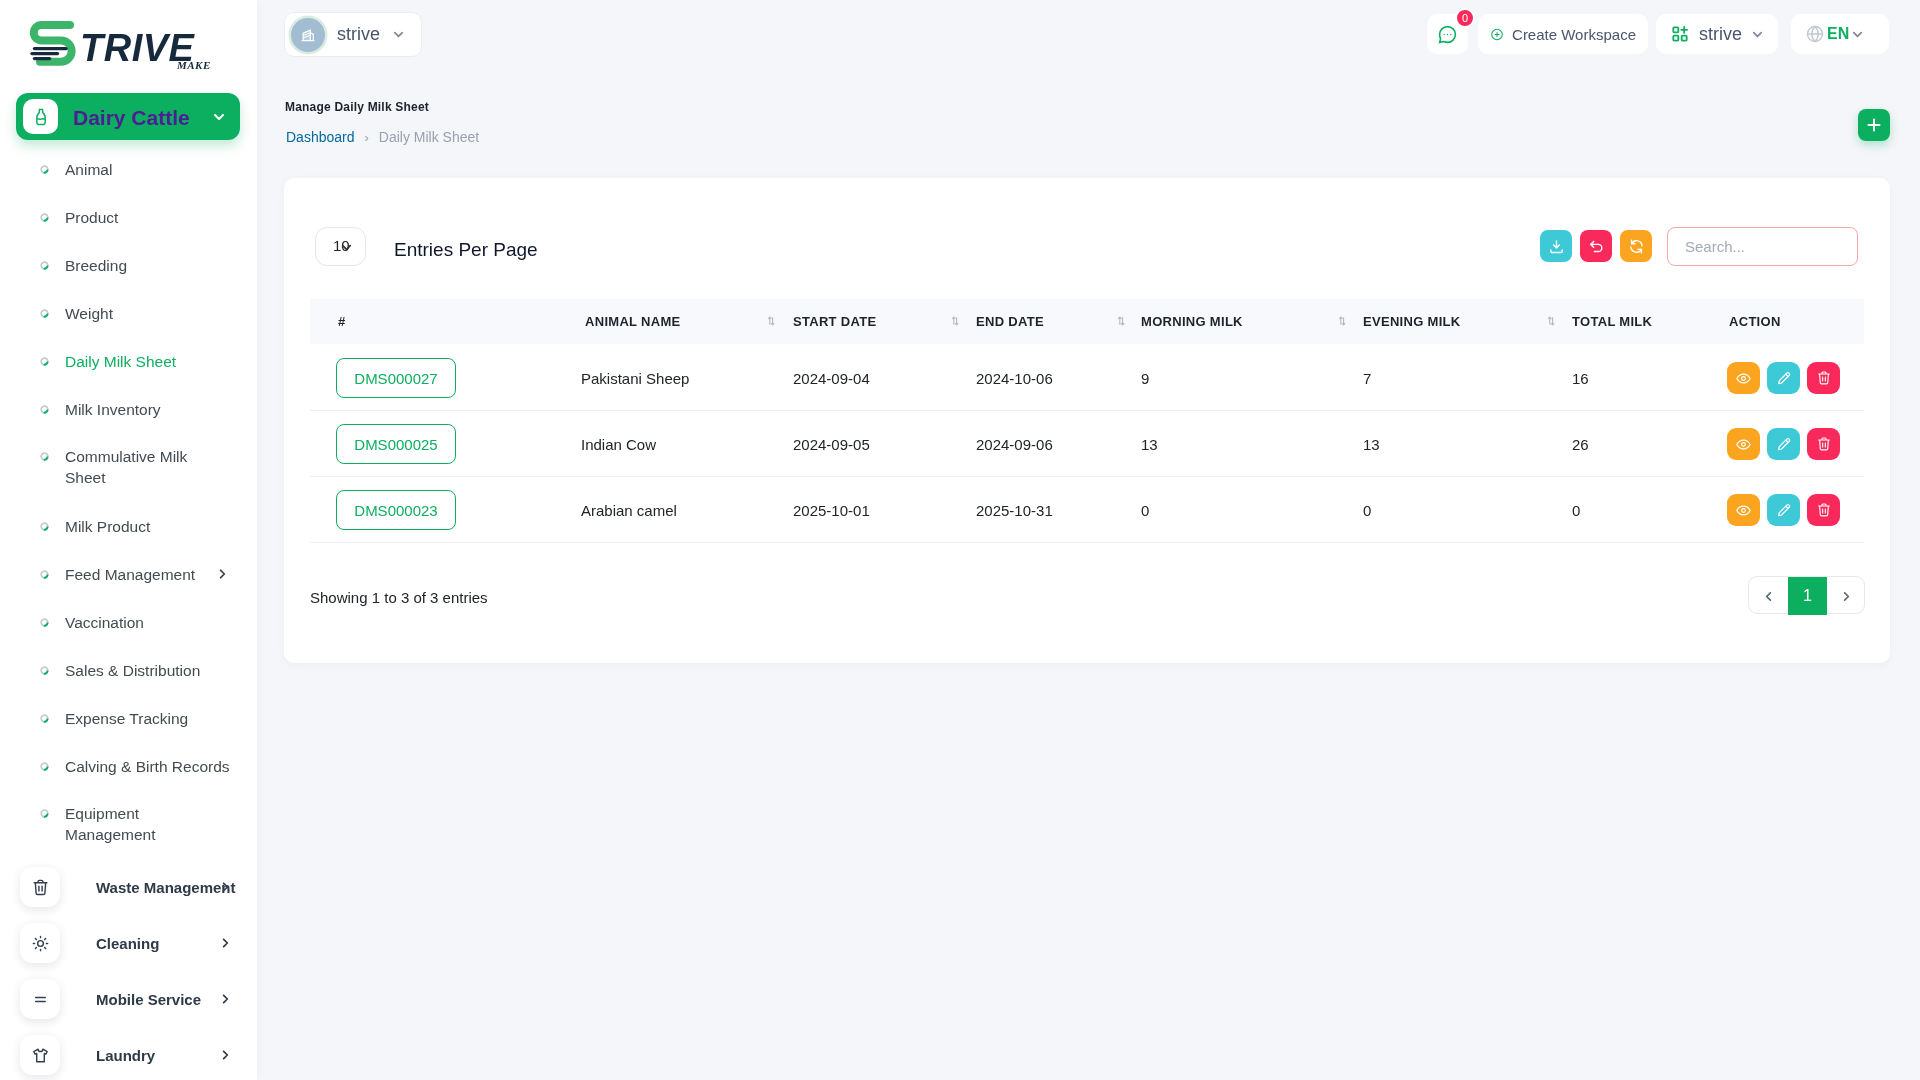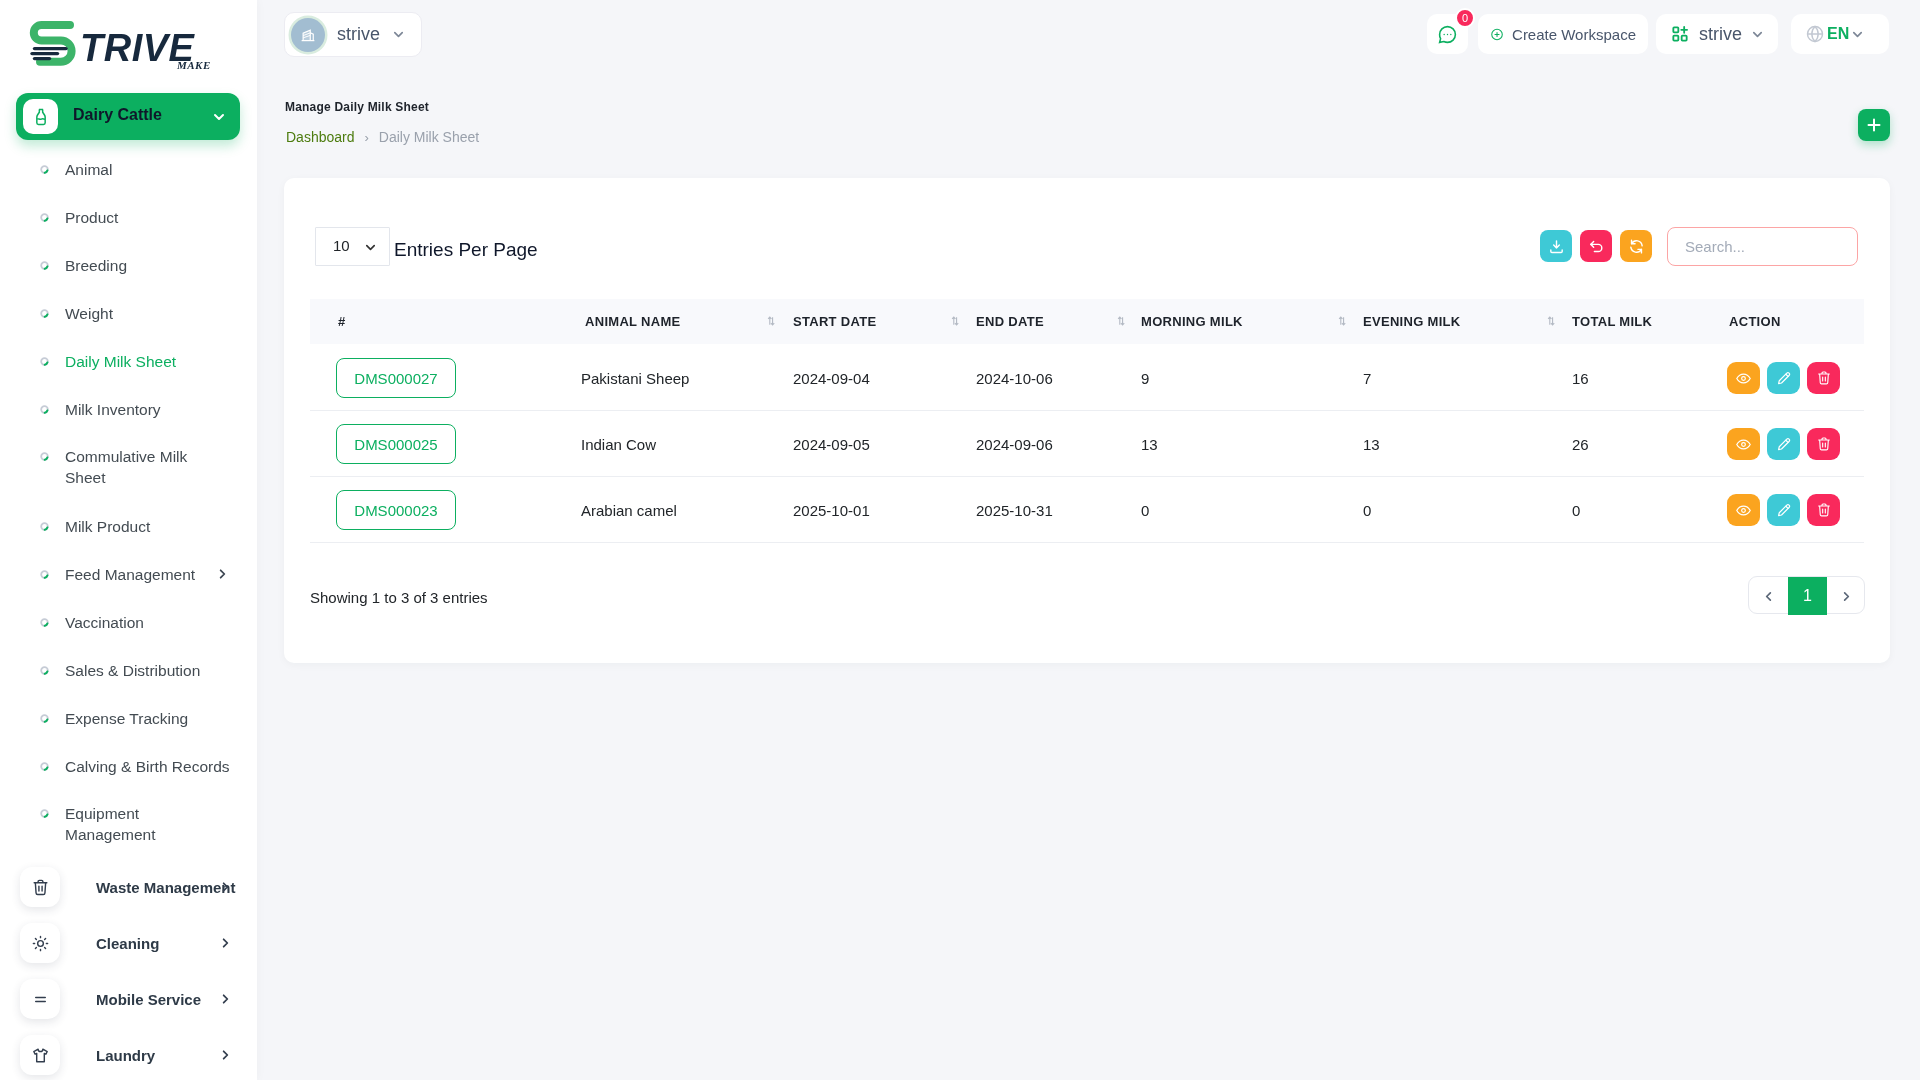--- a/index.html
+++ b/index.html
@@ -4,21 +4,21 @@
 <title>Manage Daily Milk Sheet</title>
 <style>
 * { margin:0; padding:0; box-sizing:border-box; }
 html,body { width:1920px; height:1080px; overflow:hidden; font-family:"Liberation Sans", sans-serif; background:#f5f6f9; color:#212529; }
 
 
 #sidebar { position:absolute; left:0; top:0; width:257px; height:1080px; background:#fff; box-shadow:0 0 10px rgba(0,0,0,0.04); }
 #logo { position:absolute; left:25px; top:14px; width:190px; height:58px; }
 .dairy-btn { position:absolute; left:16px; top:93px; width:224px; height:47px; background:#0caf60; border-radius:12px; box-shadow:0 6px 12px rgba(12,175,96,0.25); }
 .dairy-btn .icbox { position:absolute; left:7px; top:6px; width:35px; height:35px; background:#fff; border-radius:10px; display:flex; align-items:center; justify-content:center; }
-.dairy-btn .lbl { position:absolute; left:57px; top:13px; font-size:16px; font-weight:700; color:#0f172a; }
+.dairy-btn .lbl { position:absolute; left:57px; top:13px; font-size:21px; font-weight:700; color:#4c1d95; }
 .dairy-btn .chev { position:absolute; right:14px; top:17px; }
 
 .menu { position:absolute; left:0; top:146px; width:257px; }
 .mi { position:absolute; left:0; width:257px; font-size:15.5px; color:#434b52; }
 .mi .bullet { position:absolute; left:40px; top:19.5px; width:9px; height:9px; }
 .mi .txt { position:absolute; left:65px; top:50%; transform:translateY(-50%); width:166px; line-height:21px; }
 .mi .chevr { position:absolute; left:216px; top:50%; transform:translateY(-50%); }
 .mi.active .txt { color:#0caf60; }
 
 .mod { position:absolute; left:0; width:257px; color:#2e3a47; font-size:15px; font-weight:700; }
@@ -34,28 +34,28 @@
 
 .hbtn { position:absolute; top:14px; height:40px; background:#fff; border-radius:10px; display:flex; align-items:center; white-space:nowrap; }
 #chatbtn { left:1427px; width:41px; justify-content:center; }
 #chatbtn .badge { position:absolute; top:-6px; right:-7px; min-width:20px; height:20px; background:#f9295c; color:#fff; border:2px solid #fff; border-radius:50%; font-size:11px; display:flex; align-items:center; justify-content:center; }
 #createws { left:1478px; width:170px; padding:0 12px; gap:8px; font-size:15px; color:#49566b; overflow:hidden; }
 #wsgrid { left:1656px; padding:0 14px; gap:9px; font-size:18px; color:#49566b; }
 #langbtn { left:1791px; padding:0 14px; gap:2px; font-size:16px; color:#0caf60; font-weight:600; width:98px; }
 
 #pgtitle { position:absolute; left:285px; top:100px; font-size:12px; font-weight:700; letter-spacing:0.2px; color:#1e232b; }
 #crumbs { position:absolute; left:286px; top:129px; font-size:14px; }
-#crumbs a { color:#4d7c0f; text-decoration:none;text-align:right; }
+#crumbs a { color:#0369a1; text-decoration:none;text-align:right; }
 #crumbs .sep { color:#9aa1ac; margin:0 10px; font-size:13px; }
 #crumbs .cur { color:#9aa1ac; }
 #addbtn { position:absolute; left:1858px; top:109px; width:32px; height:32px; background:#0caf60; border-radius:8px; display:flex; align-items:center; justify-content:center; box-shadow:0 4px 10px rgba(12,175,96,0.3); }
 
 
 #card { position:absolute; left:284px; top:178px; width:1606px; height:485px; background:#fff; border-radius:10px; box-shadow:0 2px 8px rgba(30,40,60,0.04); }
-.selbox { position:absolute; left:31px; top:49px; width:75px; height:39px; border:1px solid #e3e6ec; border-radius:1px; font-size:15px; color:#212529; }
+.selbox { position:absolute; left:31px; top:49px; width:51px; height:39px; border:1px solid #e3e6ec; border-radius:12px; font-size:15px; color:#212529; }
 .selbox .v { position:absolute; left:17px; top:9px; }
 .selbox svg { position:absolute; right:12px; top:13px; }
 #epp { position:absolute; left:110px; top:61px; font-size:19px; color:#0f172a; }
 .tbtn { position:absolute; top:52px; width:32px; height:32px; border-radius:8px; display:flex; align-items:center; justify-content:center; }
 #exportbtn { left:1256px; background:#3ec9d6; }
 #resetbtn { left:1296px; background:#f9295c; }
 #refreshbtn { left:1336px; background:#fba41f; }
 #searchbox { position:absolute; left:1383px; top:49px; width:191px; height:39px; border:1px solid #fca5a5; border-radius:8px; }
 #searchbox .ph { position:absolute; left:17px; top:10px; color:#a3abb8; font-size:15px; }
 

